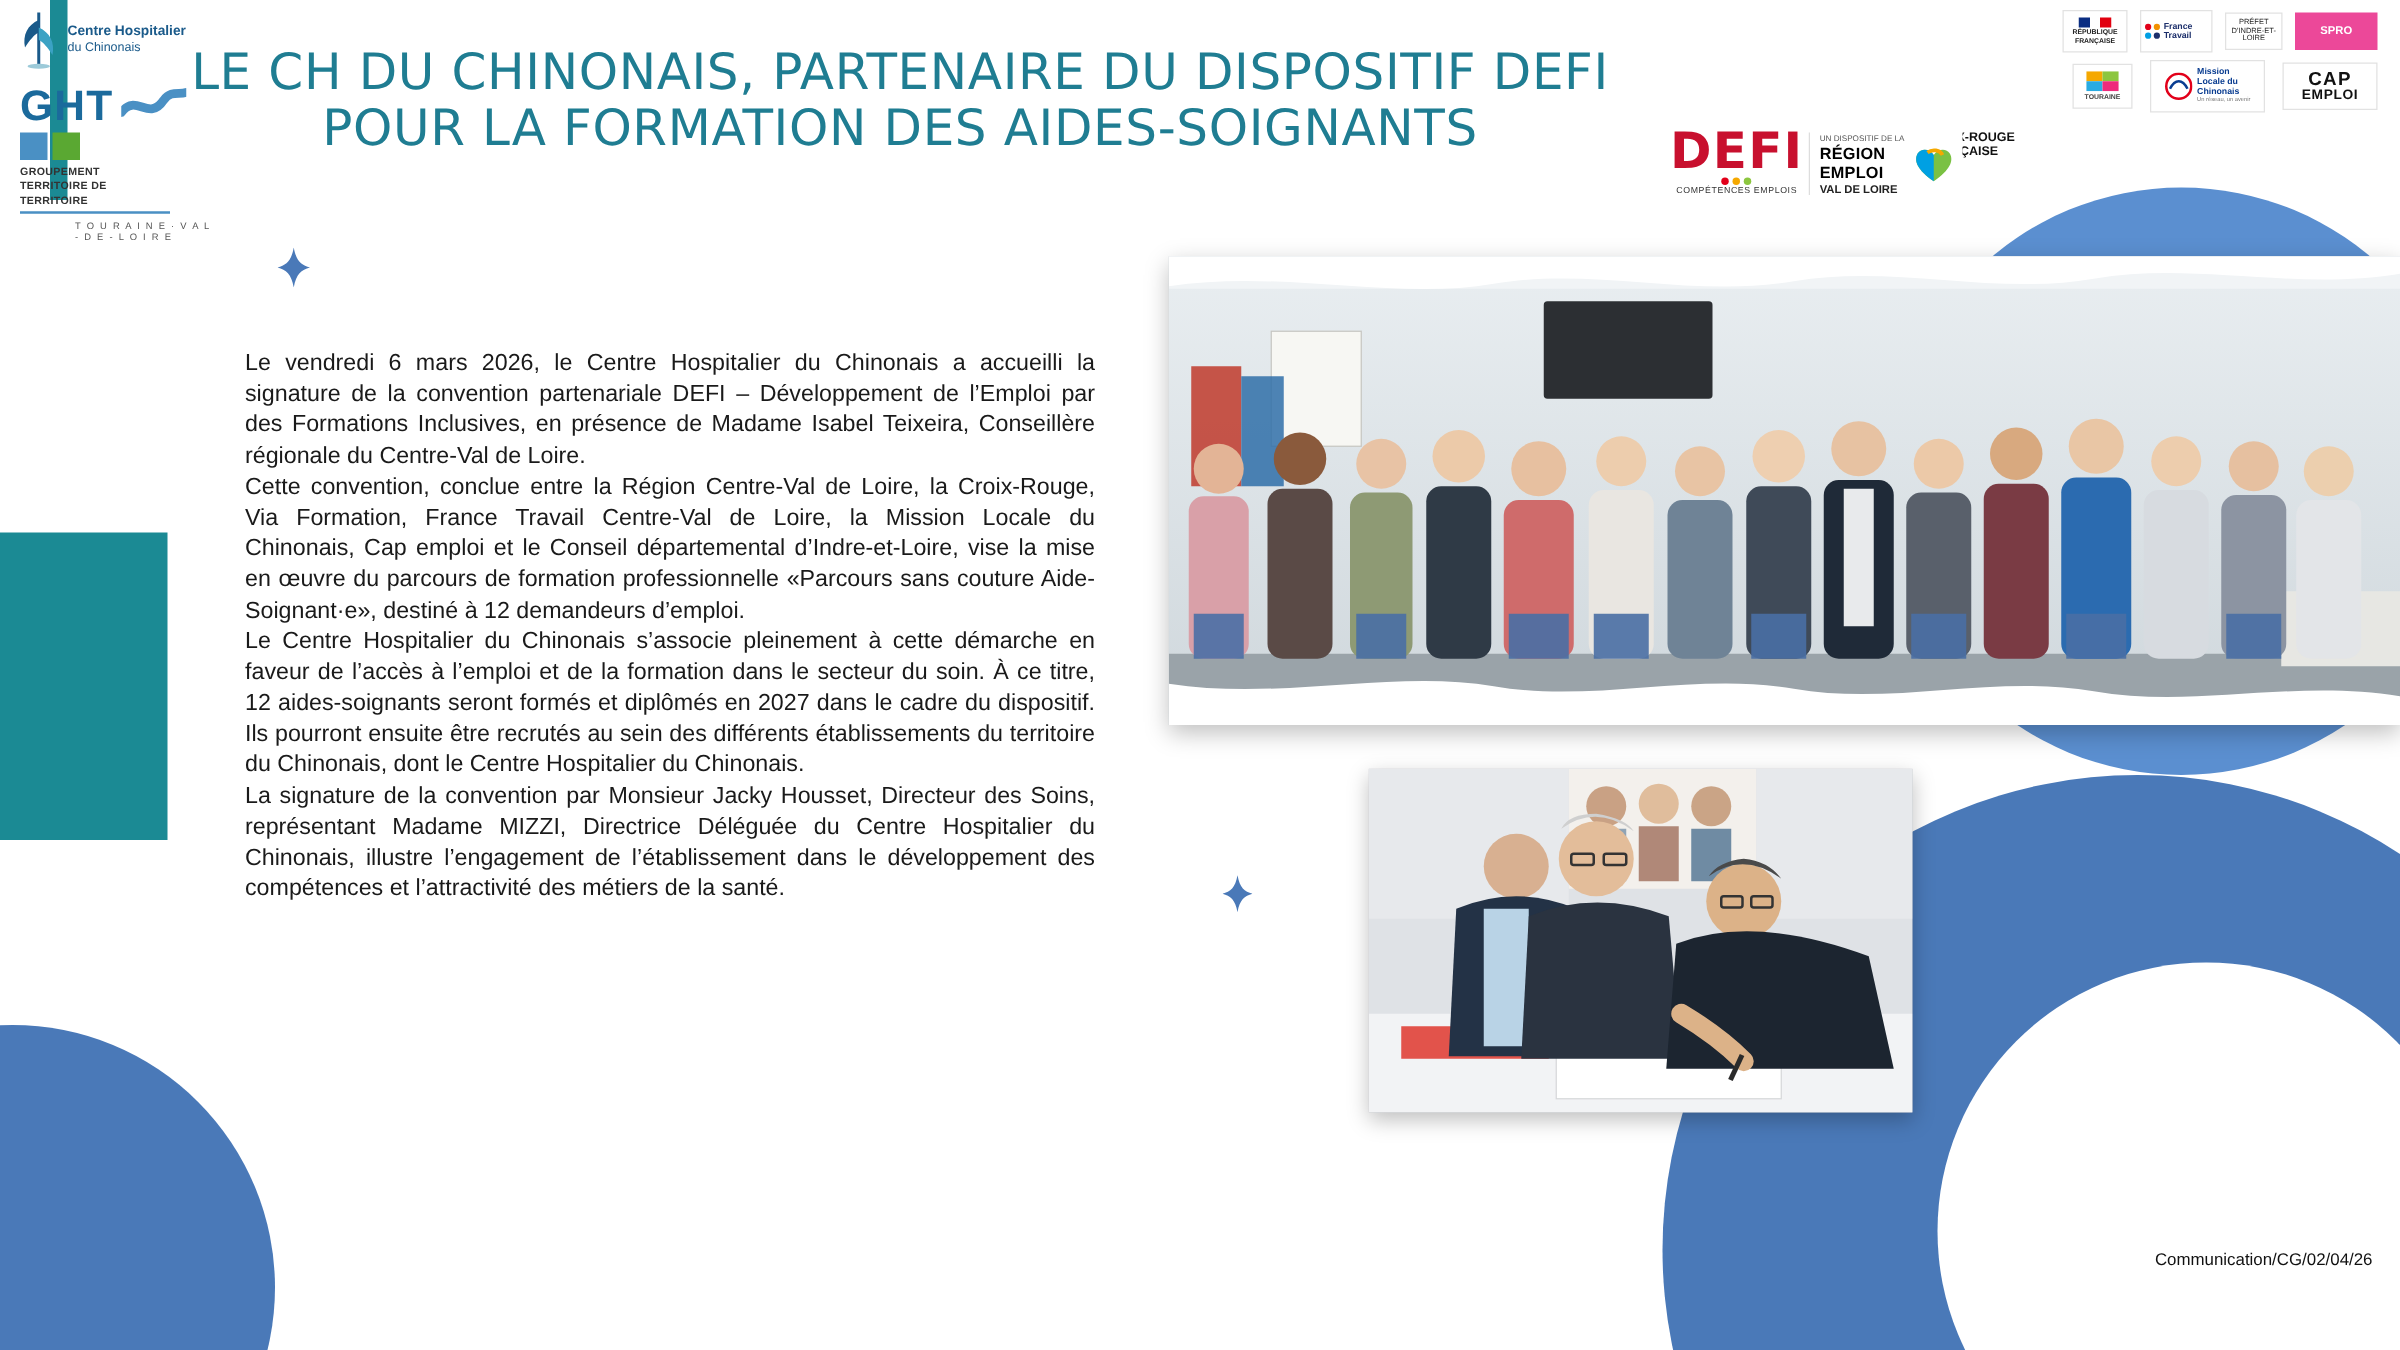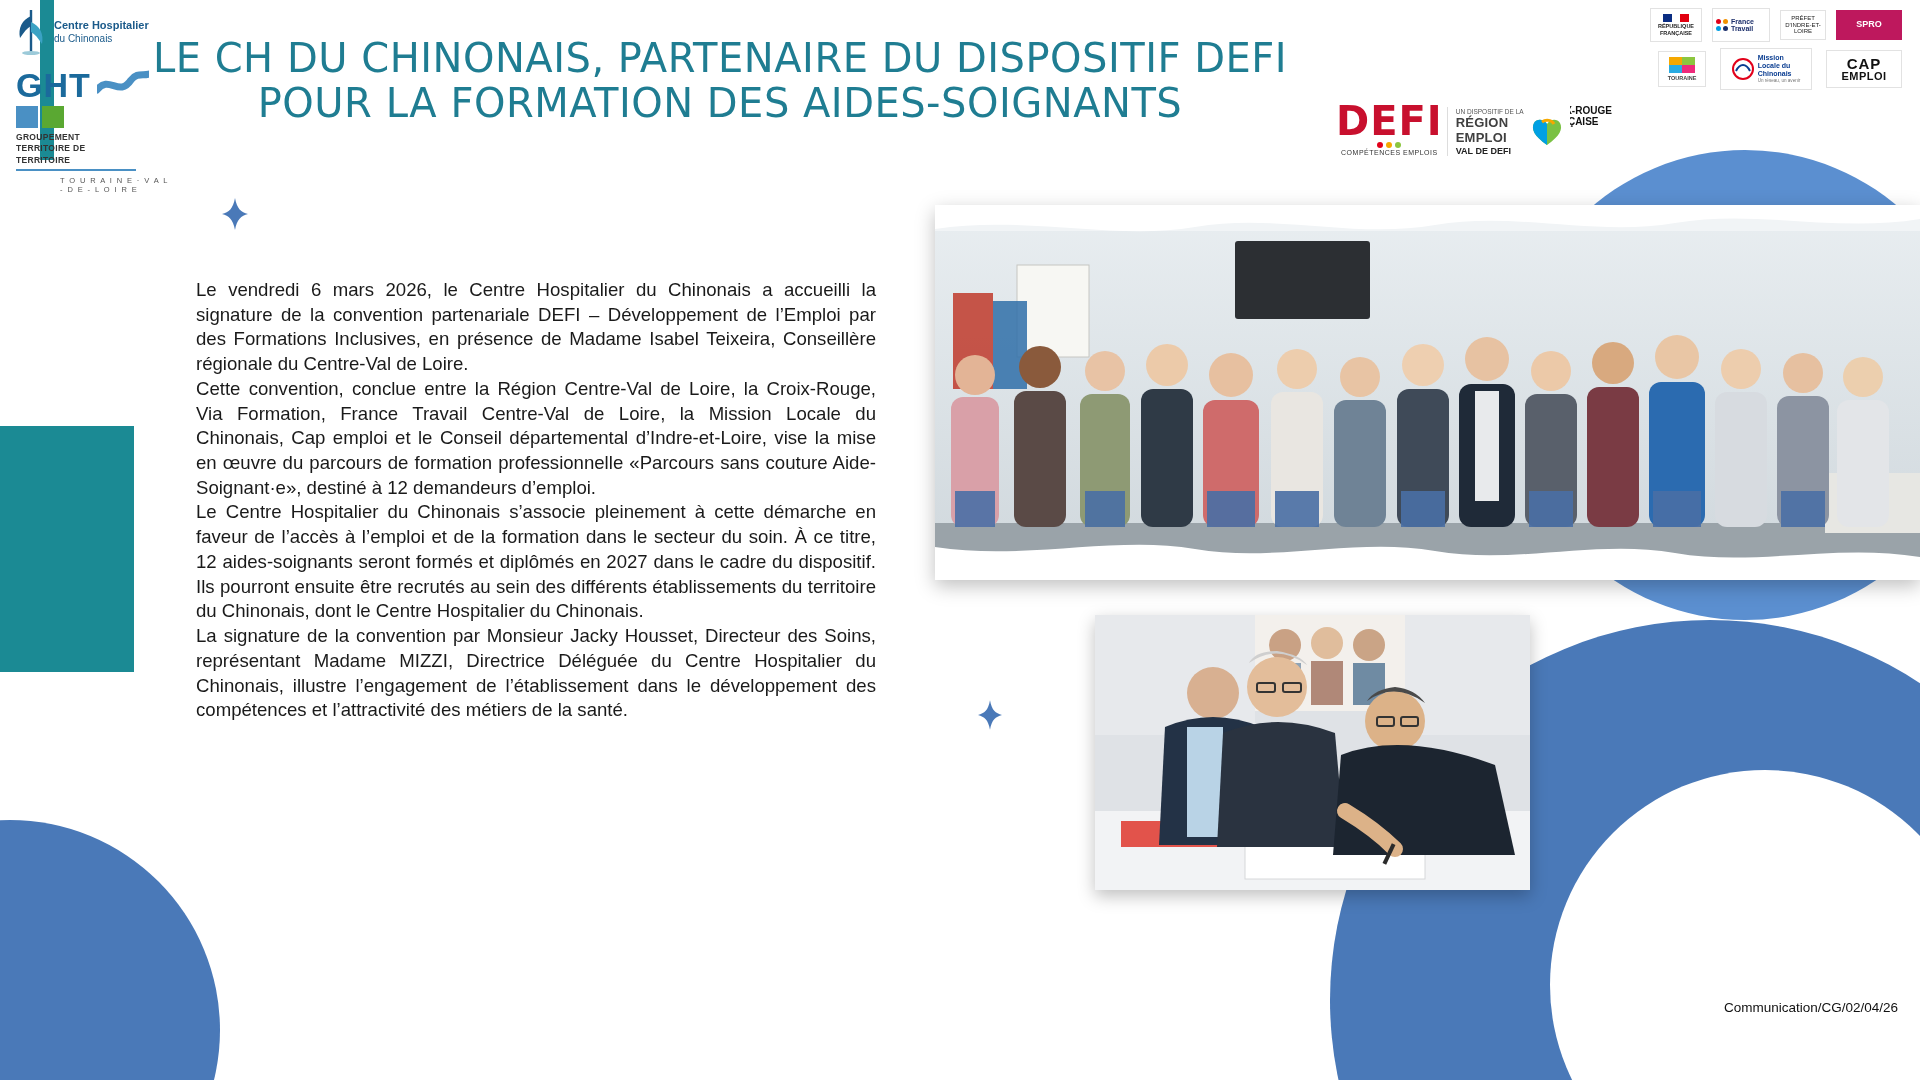--- a/index.html
+++ b/index.html
@@ -141,21 +141,21 @@
   .logo-rf .rf-flag .w { background: #fff; }
   .logo-rf .rf-flag .r { background: #e1000f; }
   .logo-rf .rf-name { font-size: 5.5px; font-weight: bold; margin-top: 1px; }
 
   .logo-ft { width: 58px; height: 34px; }
   .ft-mark { display: flex; align-items: center; gap: 3px; }
   .ft-dots { display: grid; grid-template-columns: repeat(2, 5px); gap: 2px; }
   .ft-dots span { width: 5px; height: 5px; border-radius: 50%; }
   .ft-label { font-size: 7px; font-weight: bold; color: #1c2f6b; line-height: 1.05; text-align: left; }
 
-  .logo-sprd { width: 66px; height: 30px; background: #be185d; color: #fff; font-weight: bold; font-size: 9px; border: none; }
+  .logo-sprd { width: 66px; height: 30px; background: #ec4899; color: #fff; font-weight: bold; font-size: 9px; border: none; }
   .logo-gen { width: 46px; height: 30px; }
 
   .logos-row2 {
     position: absolute; right: 18px; top: 48px;
     display: flex; align-items: center; gap: 14px;
   }
   .logo-touraine { width: 48px; height: 36px; }
   .logo-mlc { width: 92px; height: 42px; }
   .logo-cap { width: 76px; height: 38px; }
 
@@ -178,21 +178,21 @@
     font-family: "DejaVu Sans", sans-serif; letter-spacing: 1px; line-height: .95;
   }
   .defi-dots { display: flex; gap: 3px; justify-content: center; margin-top: 2px; }
   .defi-dots i { width: 6px; height: 6px; border-radius: 50%; display: block; }
   .defi-sub { font-size: 7px; color: #333; letter-spacing: .5px; margin-top: 1px; }
   .region-box {
     border-left: 1px solid #ddd; padding-left: 8px;
     display: flex; align-items: center; gap: 6px;
   }
   .region-text { font-size: 8px; color: #222; line-height: 1.15; }
-  .region-text b { display: block; font-size: 13px; color: #404040; letter-spacing: .2px; }
+  .region-text b { display: block; font-size: 13px; color: #000000; letter-spacing: .2px; }
   .region-heart { width: 34px; height: 30px; }
 
   
   .body-text {
     position: absolute; left: 196px; top: 278px; width: 680px;
     font-size: 18.6px; line-height: 1.33;
     color: #1a1a1a;
     text-align: justify;
     font-family: "Liberation Sans", sans-serif;
   }
@@ -382,21 +382,21 @@
           <i style="background:#f5a800"></i>
           <i style="background:#8cc63f"></i>
       </div>
       <div class="defi-sub">COMPÉTENCES EMPLOIS</div>
     </div>
     <div class="region-box">
       <div class="region-text">
         <span style="font-size:6.5px;color:#555;">UN DISPOSITIF DE LA</span>
         <b>RÉGION</b>
         <b>EMPLOI</b>
-        <span style="font-size:9px;font-weight:bold;">VAL DE DEFI</span>
+        <span style="font-size:9px;font-weight:bold;">VAL DE LOIRE</span>
       </div>
       <span class="region-heart">
         <svg width="34" height="30" viewBox="0 0 34 30">
           <path d="M17 29 C4 20 1 13 4 7 C7 2 14 3 17 8 C20 3 27 2 30 7 C33 13 30 20 17 29 Z" fill="#7ac143"></path>
           <path d="M17 29 C4 20 1 13 4 7 C7 2 14 3 17 8 L17 29 Z" fill="#00a0e3"></path>
           <path d="M12 6 C16 3 22 4 24 8" stroke="#f5a800" stroke-width="3" fill="none"></path>
         </svg>
       </span>
     </div>
   </div>

